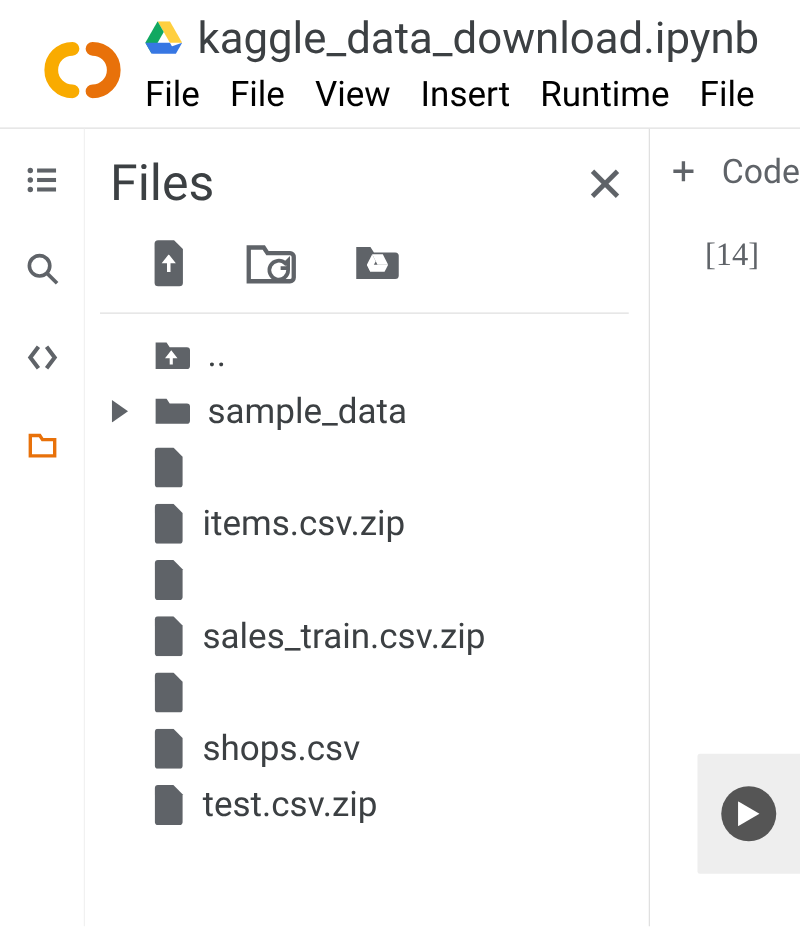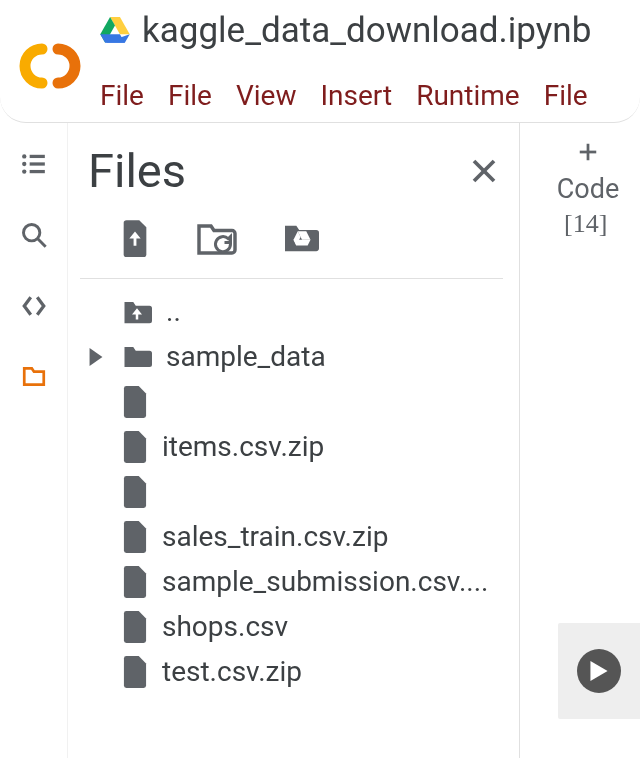--- a/index.html
+++ b/index.html
@@ -3,50 +3,50 @@
 <meta charset="utf-8">
 <style>
   * { box-sizing: border-box; }
   html, body { margin:0; padding:0; font-family: Roboto, Arial, sans-serif; background:#fff; color:#3c4043; width:640px; height:758px; overflow:hidden;}
   :root{
     --grey:#5f6368;
     --border:#e0e0e0;
     --orange:#f9ab00;
   }
   
-  .header{padding:10px 4px 0 14px; border-bottom:1px solid var(--border);border-radius:26px;}
+  .header{padding:10px 4px 0 30px; border-bottom:1px solid var(--border);}
   .title-row{display:flex; align-items:center; gap:14px;}
   .logo{width:72px; height:72px; display:flex; align-items:center; justify-content:center;}
   .title-inner{display:flex; flex-direction:column;}
   .doc-row{display:flex; align-items:center; gap:12px;}
   .doc-title{font-size:35px; font-weight:400; color:#3c4043; white-space:nowrap;}
-  .menubar{display:flex; gap:24px; font-size:28px; color:#7f1d1d; padding:8px 0 10px 0;margin-top:20px;}
+  .menubar{display:flex; gap:24px; font-size:28px; color:#000000; padding:8px 0 10px 0;}
   .menubar span{cursor:pointer;}
   
   .body{display:flex; height:calc(758px - 120px);}
   .leftrail{width:68px; display:flex; flex-direction:column; align-items:center; padding-top:28px; gap:44px; border-right:1px solid #f1f1f1;}
   .leftrail .ic{color:var(--grey); display:flex; align-items:center; justify-content:center;}
   .leftrail .active-indicator{position:relative;}
   .leftrail .active-indicator::before{content:""; position:absolute; left:-30px; top:-18px; height:72px; width:4px; background:#e8710a; border-radius:2px;}
   .leftrail .active-indicator svg{stroke:#e8710a; fill:none;}
   .panel{flex:1; border-right:1px solid var(--border); padding:20px 16px 0 12px; min-width:0;}
   .panel-head{display:flex; align-items:center; justify-content:space-between; padding:0 4px 22px 8px;}
-  .panel-title{font-size:47px; color:#3c4043;}
+  .panel-title{font-size:40px; color:#3c4043;}
   .close-x{font-size:36px; color:var(--grey); cursor:pointer;}
   .tool-row{display:flex; gap:44px; padding:0 0 18px 38px; border-bottom:1px solid var(--border); margin-bottom:10px;}
   .tool-row .ic{color:var(--grey);}
   .tree{padding-left:4px;}
   .row{display:flex; align-items:center; gap:14px; padding:6px 0 6px 0; color:#3c4043; font-size:28px; white-space:nowrap; overflow:hidden; text-overflow:ellipsis;}
   .row .arrow{width:24px; color:var(--grey); display:inline-flex; justify-content:center;}
   .row.noarrow .arrow{visibility:hidden;}
   .ficon{color:var(--grey); flex:0 0 auto;}
   .row .label{overflow:hidden; text-overflow:ellipsis;}
   
   .editor{width:120px; position:relative; padding-top:18px;}
-  .code-toolbar{display:flex; align-items:center; gap:10px; padding-left:16px; font-size:27px; color:var(--grey);flex-direction:column;}
+  .code-toolbar{display:flex; align-items:center; gap:20px; padding-left:16px; font-size:27px; color:var(--grey);}
   .cell-idx{position:absolute; top:86px; left:44px; font-family:Liberation Serif, serif; font-size:26px; color:var(--grey);}
   .play-area{position:absolute; top:500px; right:0; width:82px; height:96px; background:#eee; border-top-left-radius:2px; border-bottom-left-radius:2px; display:flex; align-items:center; justify-content:center;}
   .play-btn{width:44px; height:44px; border-radius:50%; background:#555; display:flex; align-items:center; justify-content:center;}
   .play-btn svg{fill:#fff;}
   svg{display:block;}
 </style>
 </head>
 <body>
 
 <div class="header">
@@ -203,21 +203,20 @@
           </span>
         <span class="label">sales_train.csv.zip</span>
       </div>
       <div class="row noarrow">
         <span class="arrow">▶</span>
         <span class="ficon">
             <svg width="26" height="32" viewBox="0 0 20 26" fill="currentColor">
               <path d="M3 0h10l6 6v18a2 2 0 0 1-2 2H3a2 2 0 0 1-2-2V2a2 2 0 0 1 2-2z"></path>
             </svg>
           </span>
-        <span class="label">sample_submission.csv....</span>
       </div>
       <div class="row noarrow">
         <span class="arrow">▶</span>
         <span class="ficon">
             <svg width="26" height="32" viewBox="0 0 20 26" fill="currentColor">
               <path d="M3 0h10l6 6v18a2 2 0 0 1-2 2H3a2 2 0 0 1-2-2V2a2 2 0 0 1 2-2z"></path>
             </svg>
           </span>
         <span class="label">shops.csv</span>
       </div>

